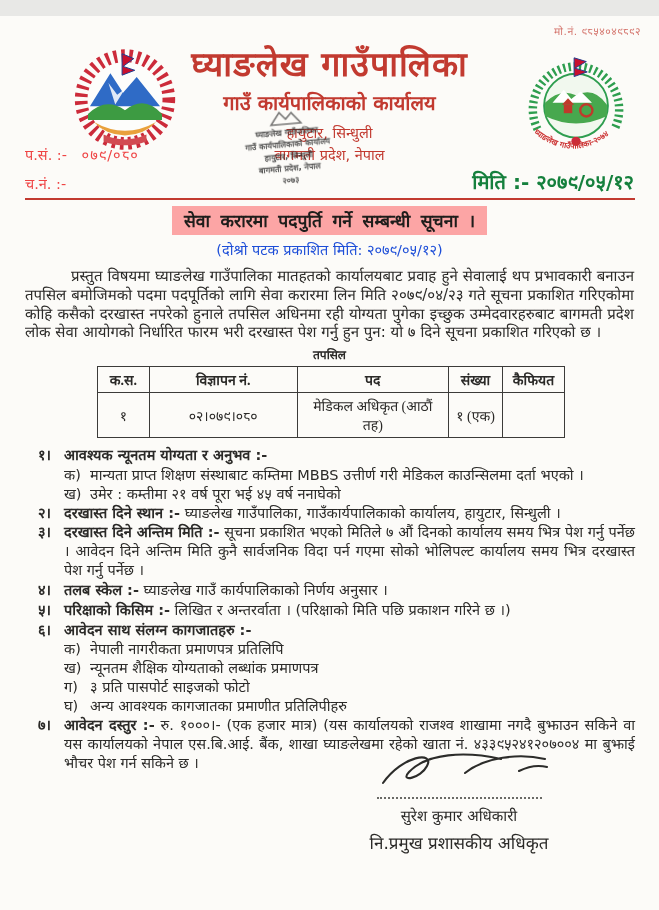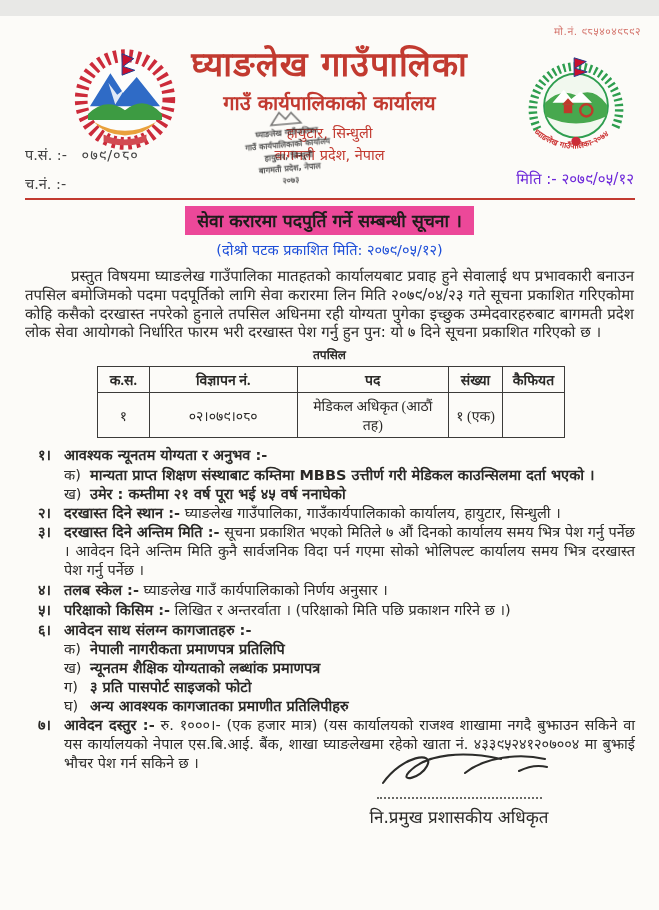--- a/index.html
+++ b/index.html
@@ -21,24 +21,24 @@
   }
   .emblem-left { position: absolute; left: 66px; top: 28px; width: 118px; height: 112px; }
   .logo-right  { position: absolute; right: 22px; top: 30px; width: 122px; height: 125px; }
 
   .head-center { position: absolute; left: 0; right: 0; top: 30px; text-align: center; color: #c23a30; }
   .muni-name   { font-size: 34px; font-weight: bold; letter-spacing: 1px; line-height: 1.1; }
   .office-name { font-size: 20px; font-weight: bold; margin-top: 6px; }
   .addr1 { font-size: 14.5px; margin-top: 6px; }
   .addr2 { font-size: 14.5px; margin-top: 2px; }
 
-  .ref-block { position: absolute; left: 25px; top: 128px; color: #404040; font-size: 14.5px; }
+  .ref-block { position: absolute; left: 25px; top: 128px; color: #ef4444; font-size: 14.5px; }
   .ref-line  { margin-bottom: 9px; }
   .ref-value { margin-left: 10px; letter-spacing: 1px; }
-  .date-line { position: absolute; right: 25px; top: 152px; color: #6d28d9; font-size: 15px; }
+  .date-line { position: absolute; right: 25px; top: 152px; color: #15803d; font-size: 20px; font-weight: bold; }
 
   .stamp {
     position: absolute; left: 208px; top: 92px; width: 160px;
     transform: rotate(-5deg);
     text-align: center;
     color: rgba(45,45,45,.82);
     filter: blur(.35px);
     font-size: 8px; line-height: 1.5; font-weight: bold;
     z-index: 3;
   }
@@ -47,24 +47,25 @@
   .head-rule {
     position: absolute; left: 25px; right: 24px; top: 182px;
     border-top: 2.2px solid #c23a30;
   }
 
   
   .main { position: absolute; left: 0; right: 0; top: 190px; }
   .title-wrap { text-align: center; }
   .notice-title {
     display: inline-block;
-    background: #ec4899;
+    background: #fca5a5;
     color: #1e1d1b;
     font-size: 17.5px; font-weight: bold;
     padding: 2px 12px 3px 12px;
+    font-family: Liberation Mono, monospace;
   }
   .notice-subtitle { text-align: center; font-size: 14.5px; margin-top: 4px; color: #1d4ed8; }
 
   .notice-body {
     margin: 8px 25px 0 25px;
     font-size: 15px; line-height: 1.25;
     text-align: justify;
     text-indent: 46px;
     color: #2b2a28;
   }
@@ -90,21 +91,21 @@
 
   
   .items { margin: 8px 24px 0 38px; font-size: 14.5px; line-height: 1.3; }
   .item { display: flex; margin-bottom: 1px; }
   .item .num { flex: 0 0 26px; font-weight: bold; }
   .item .content { flex: 1; text-align: justify; }
   .item .lead { font-weight: bold; }
   .subs { margin-left: 26px; }
   .sub { display: flex; }
   .sub .slabel { flex: 0 0 26px; }
-  .sub .stext { flex: 1; text-align: justify; font-weight: bold; }
+  .sub .stext { flex: 1; text-align: justify; }
 
   
   .sig-block { position: absolute; right: 70px; top: 733px; width: 260px; text-align: center; }
   .sig-scribble { position: relative; height: 48px; }
   .sig-scribble svg { position: absolute; left: 40px; top: 0; }
   .sig-dots { width: 165px; margin: 0 auto; border-top: 2px dotted #6a6a66; }
   .sig-name { font-size: 15px; margin-top: 6px; }
   .sig-desig { font-size: 17px; margin-top: 6px; }
 
   
@@ -297,20 +298,21 @@
     </div>
   </div>
 
   <div class="sig-block">
     <div class="sig-scribble">
       <svg width="190" height="48" viewBox="0 0 190 48">
         <path d="M14 34 C34 6 66 2 58 17 C52 29 30 34 40 23 C58 4 96 2 132 10 M96 24 C116 8 150 4 176 10 M150 22 C160 17 170 16 178 18" fill="none" stroke="#2c2c2a" stroke-width="2.1" stroke-linecap="round"></path>
       </svg>
     </div>
     <div class="sig-dots"></div>
+    <div class="sig-name">सुरेश कुमार अधिकारी</div>
     <div class="sig-desig">नि.प्रमुख प्रशासकीय अधिकृत</div>
   </div>
 
   <div class="footer">
     <div class="footer-rule"></div>
   </div>
 
 </div>
 
 </body></html>

